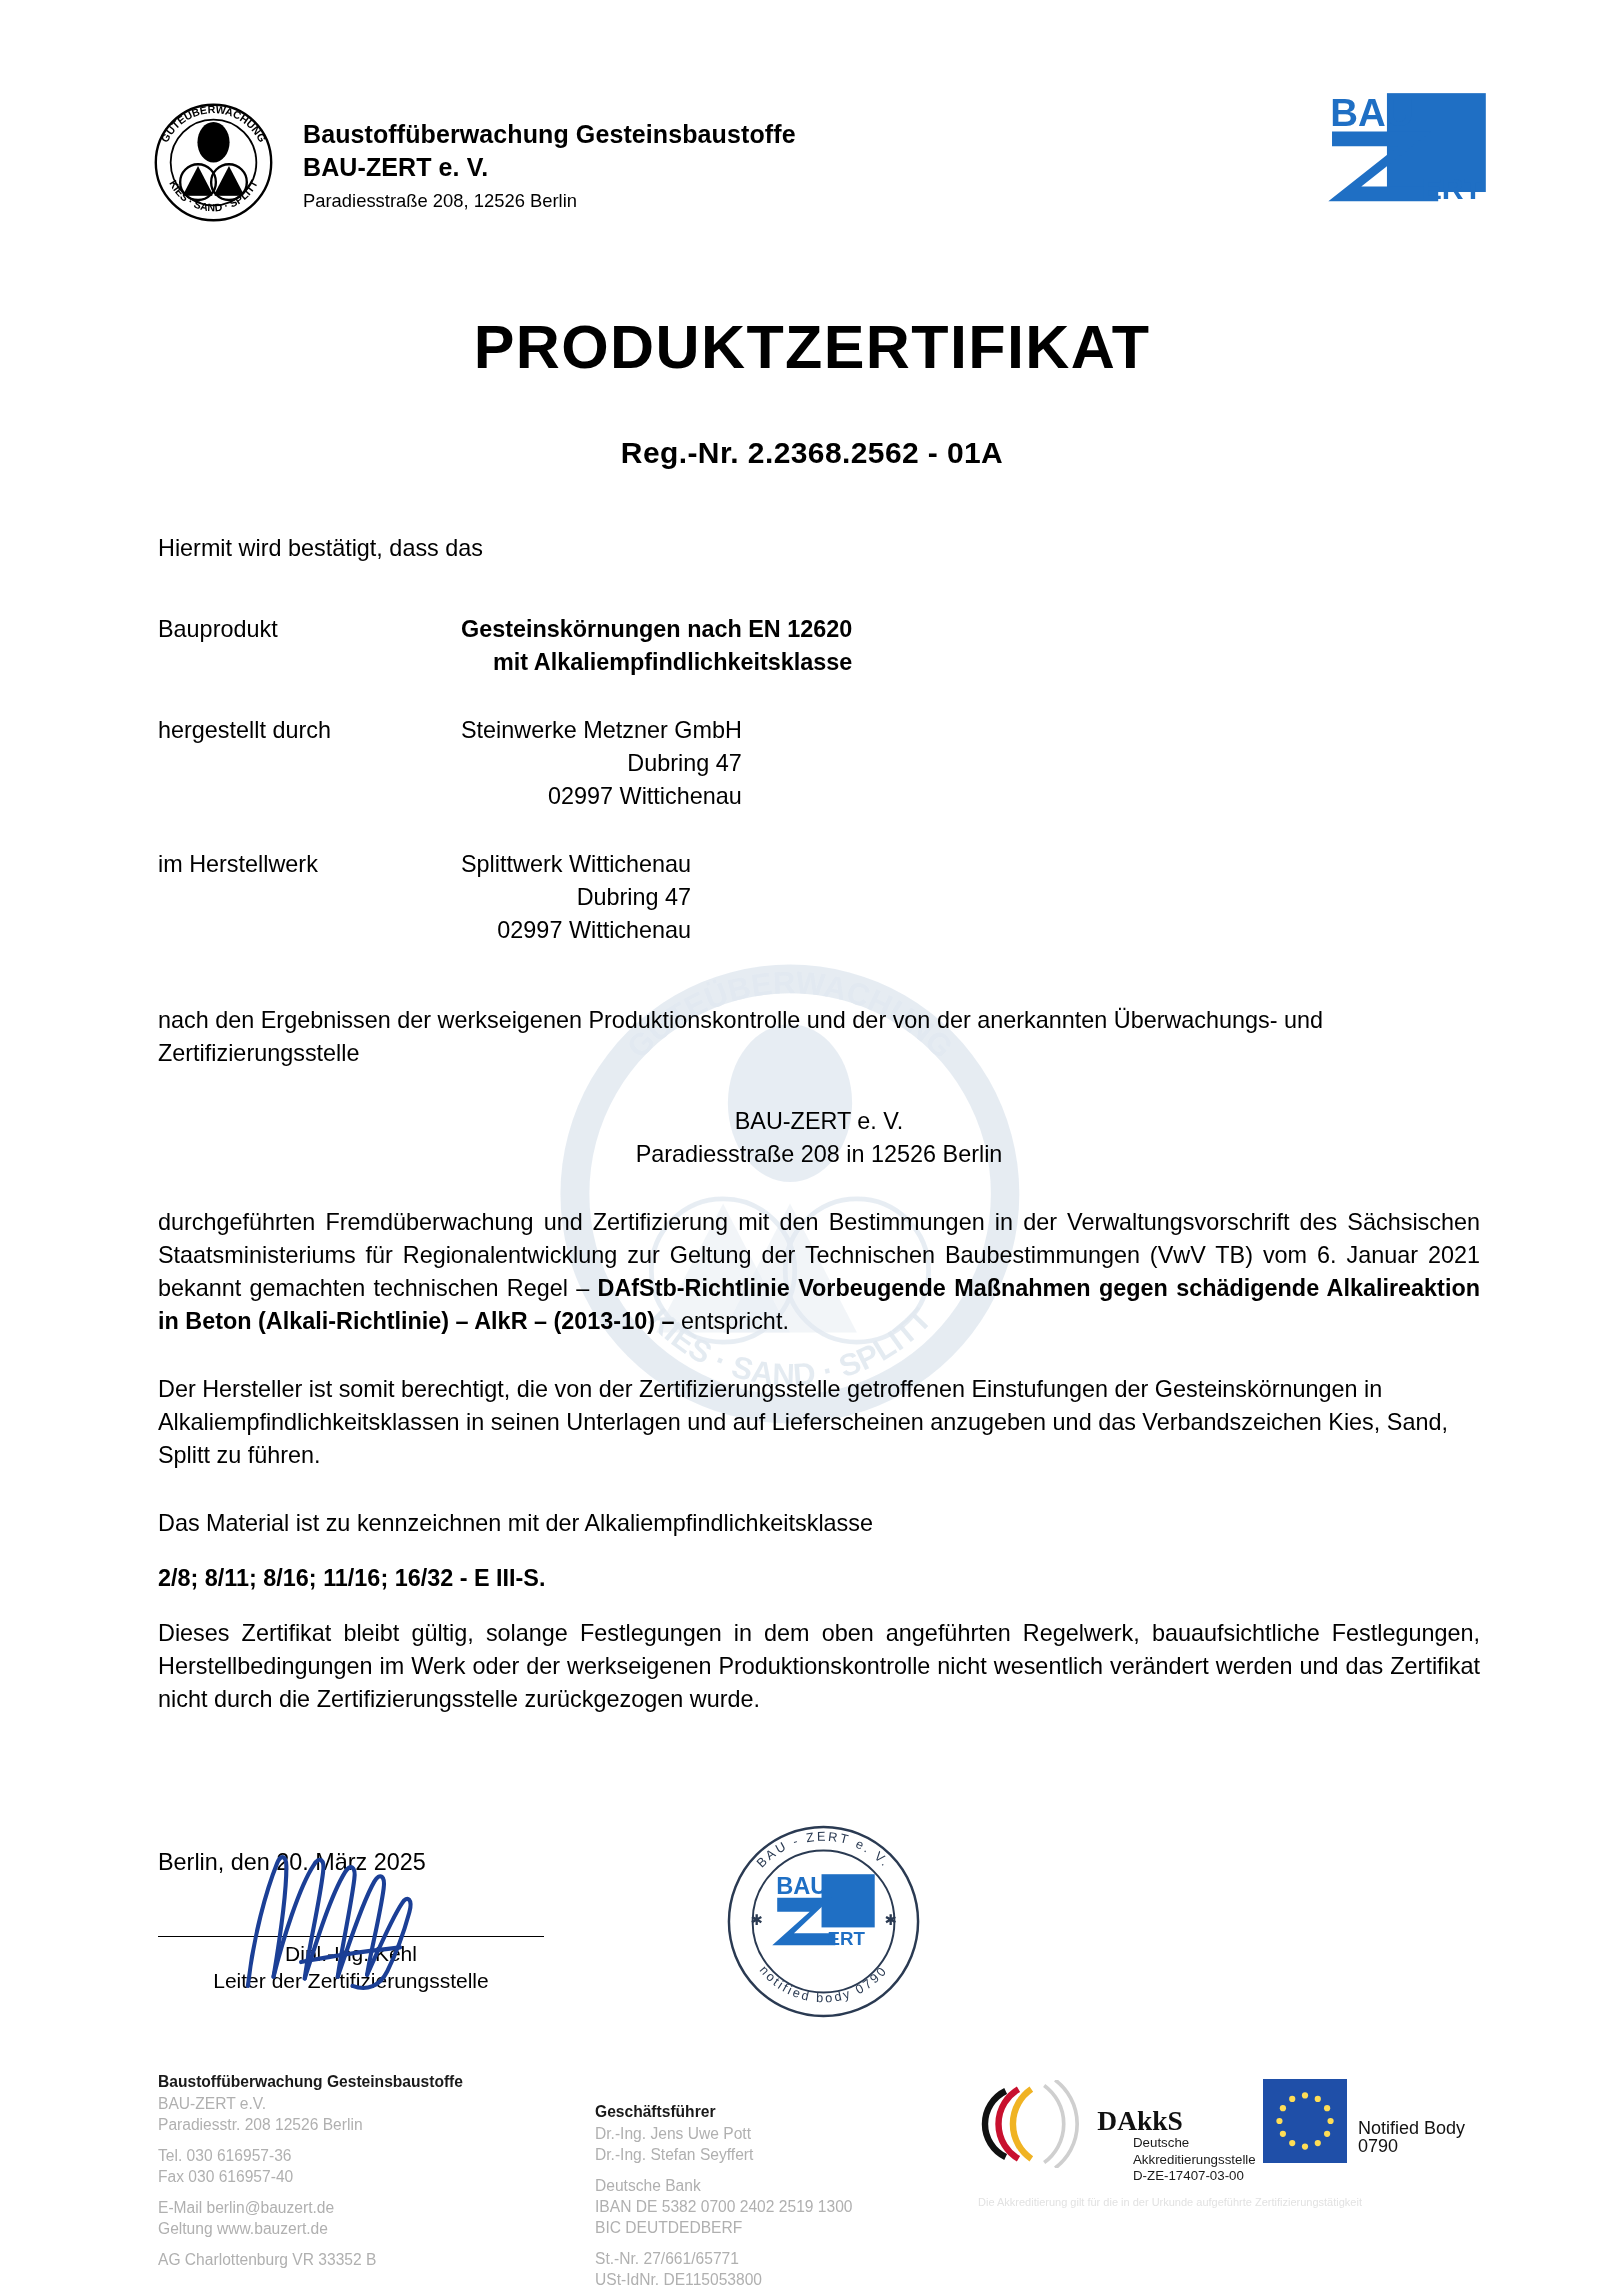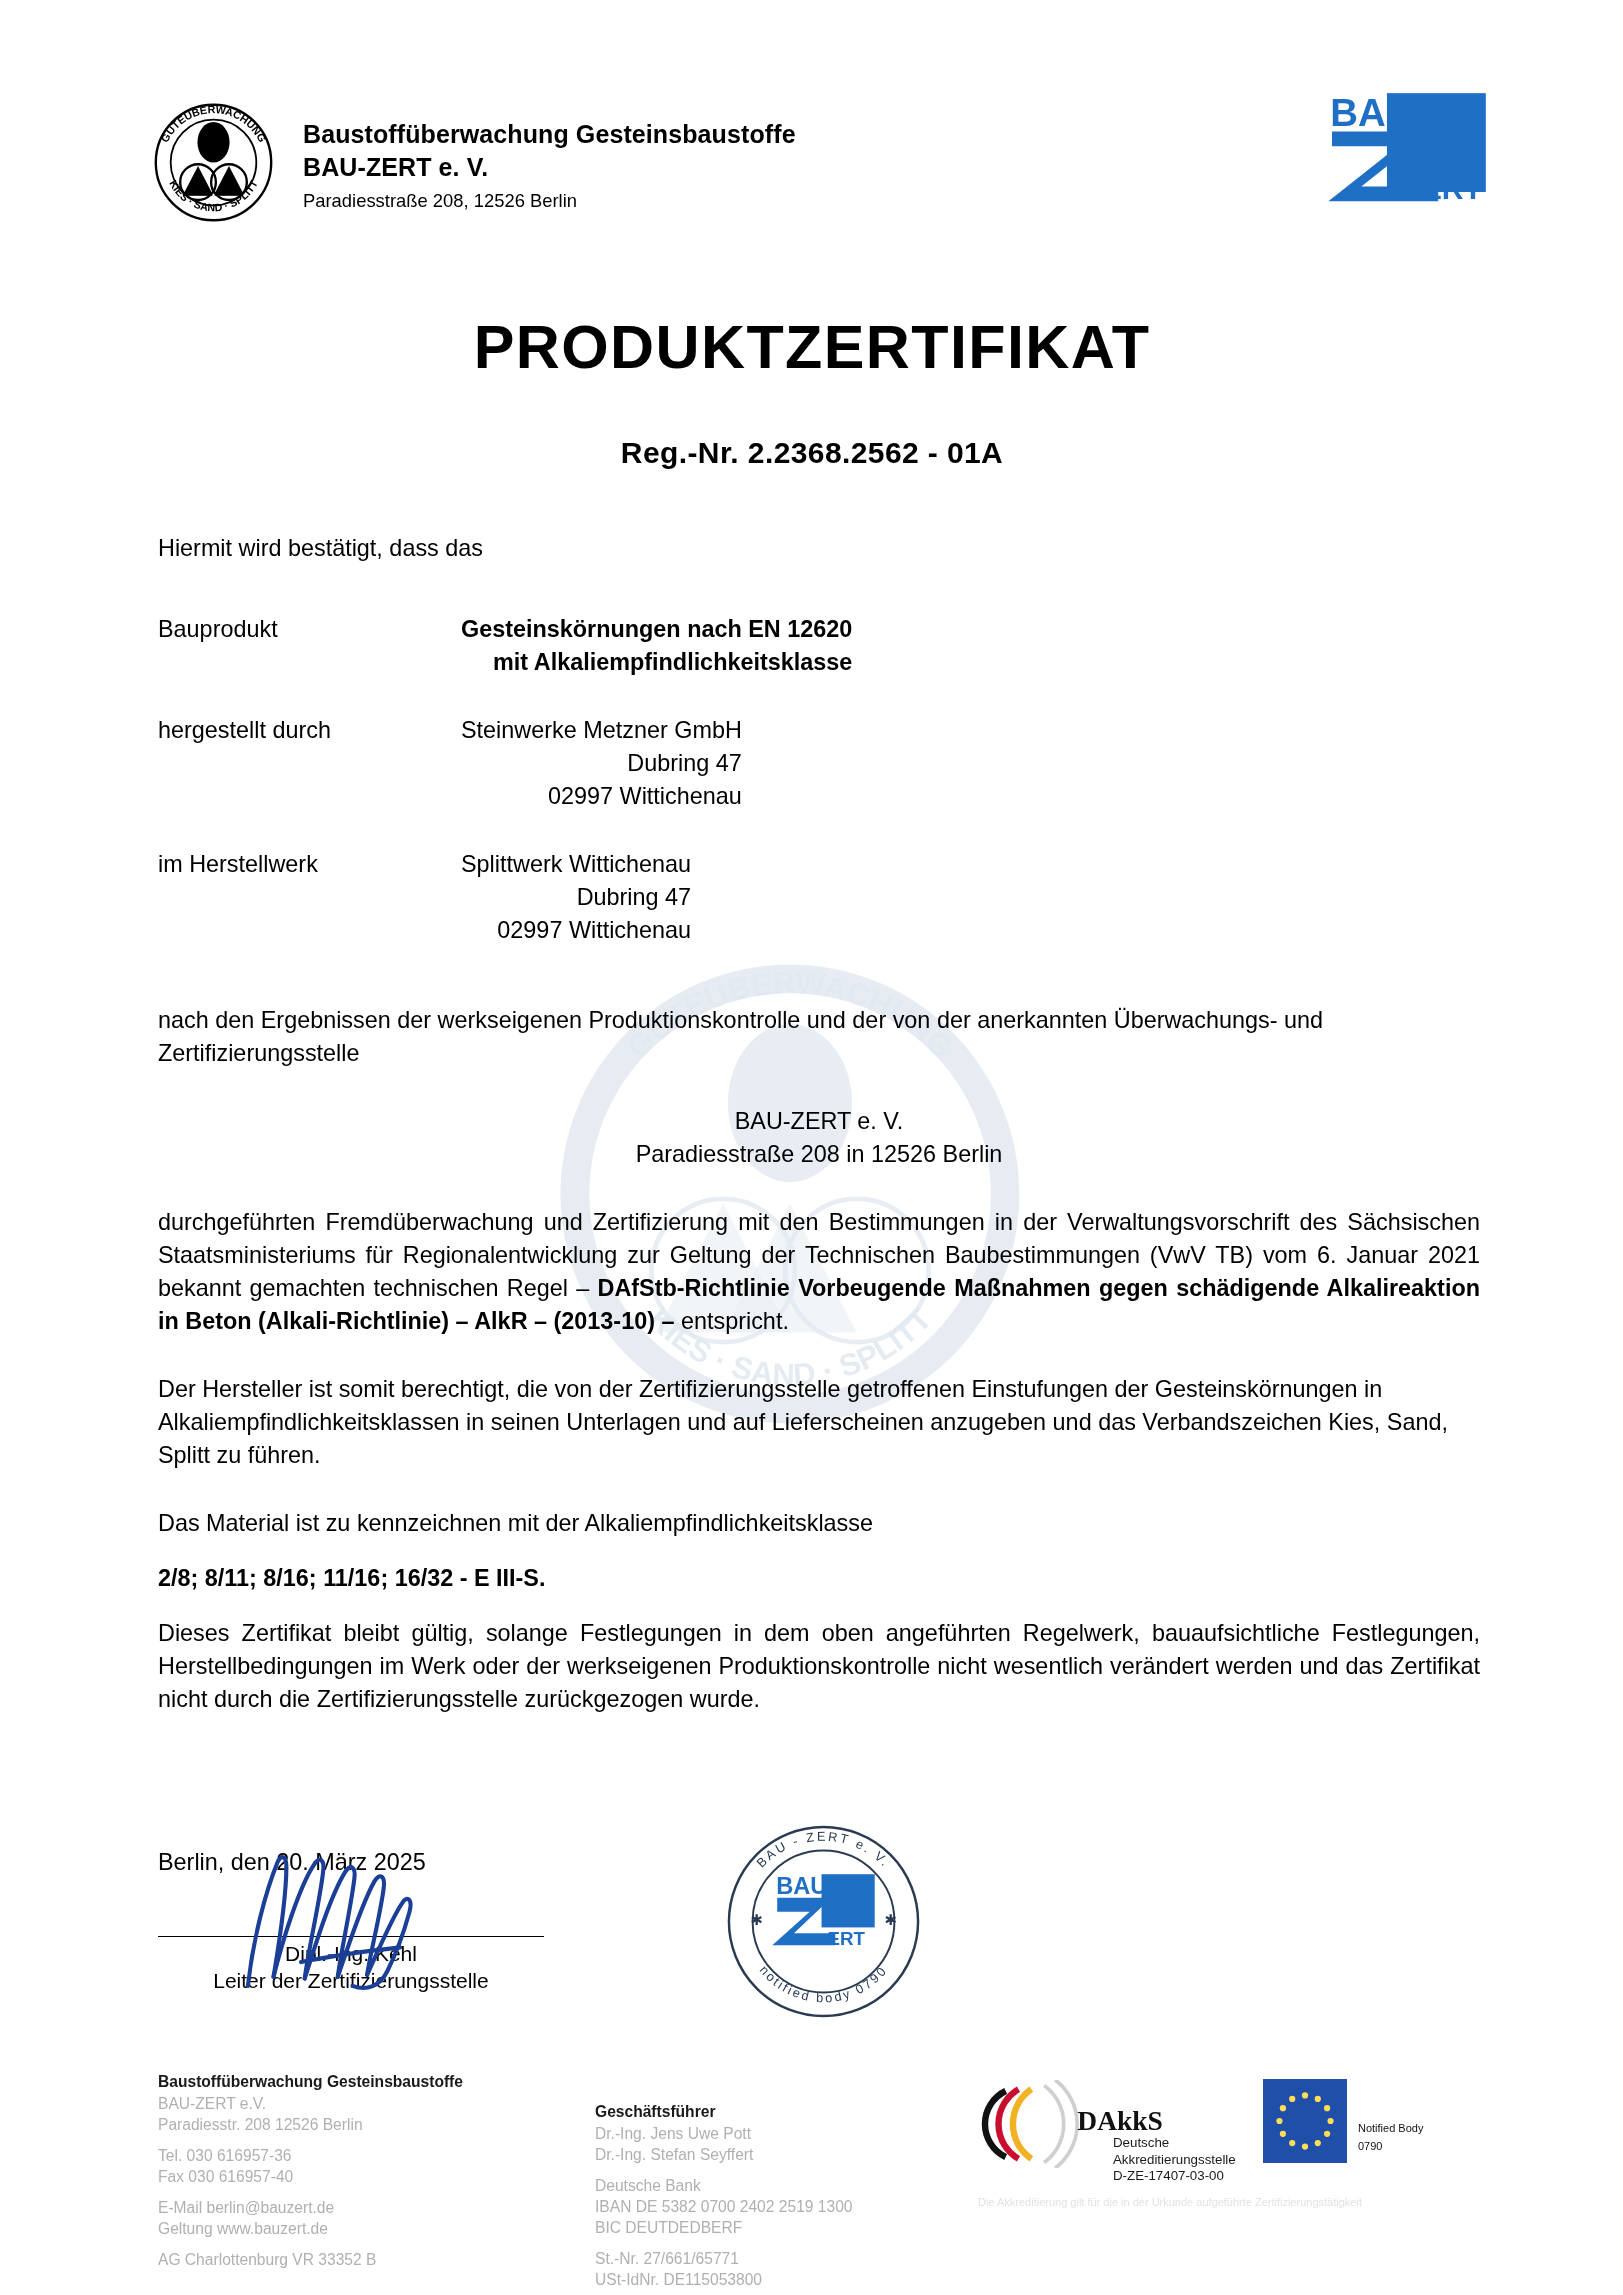--- a/index.html
+++ b/index.html
@@ -232,21 +232,21 @@
   .foot-gap { height: 10px; }
 
   .dakks-wrap {
     position: absolute;
     left: 0; top: 18.4px;
     display: flex;
     align-items: flex-start;
   }
   .dakks-mark { width: 103px; height: 88px; flex: 0 0 103px; }
   .dakks-text {
-    margin-left: 0;
+    margin-left: 20px;
     margin-top: 26px;
   }
   .dakks-title {
     font-family: "Liberation Serif", serif;
     font-size: 27.5px;
     font-weight: bold;
     line-height: 29px;
     color: #111;
     margin-left: -3.7px;
   }
@@ -259,21 +259,21 @@
   .eu-wrap {
     position: absolute;
     left: 285px; top: 16.5px;
     display: flex;
     align-items: flex-end;
   }
   .eu-flag { width: 84px; height: 84px; flex: 0 0 84px; }
   .eu-text {
     margin-left: 11px;
     margin-bottom: 7.3px;
-    font-size: 11px;
+    font-size: 18px;
     line-height: 17.4px;
     color: #111;
   }
   .dakks-note {
     position: absolute;
     left: 0;
     top: 133px;
     width: 514px;
     font-size: 11px;
     line-height: 14.7px;

